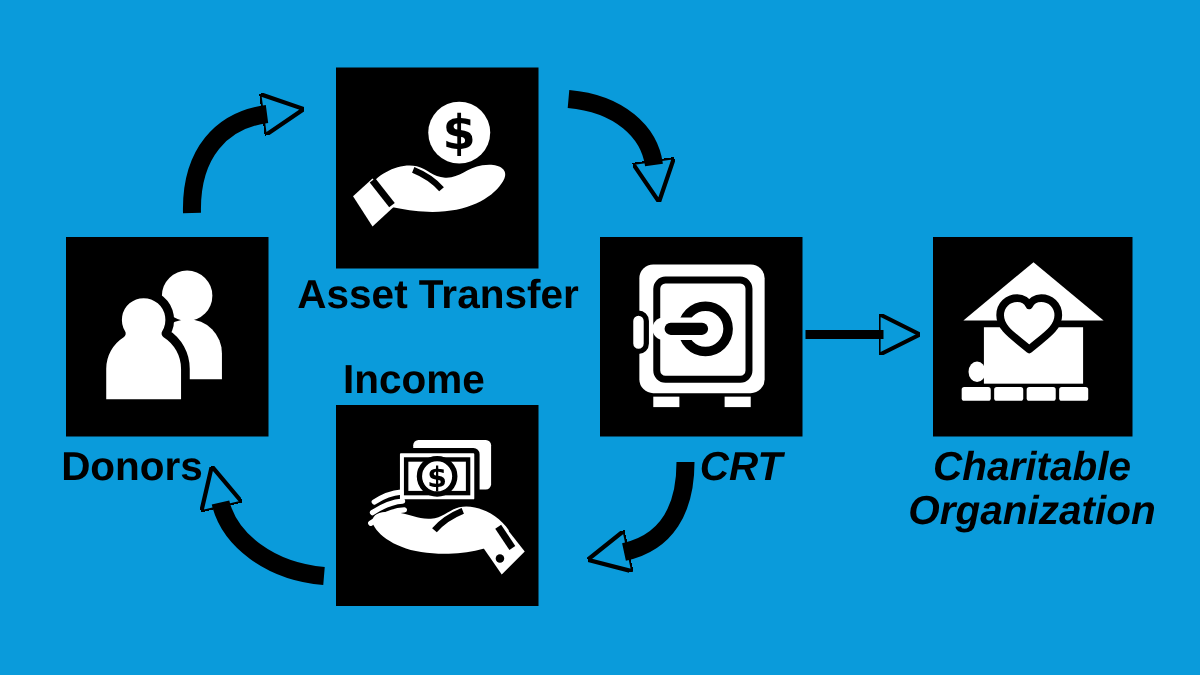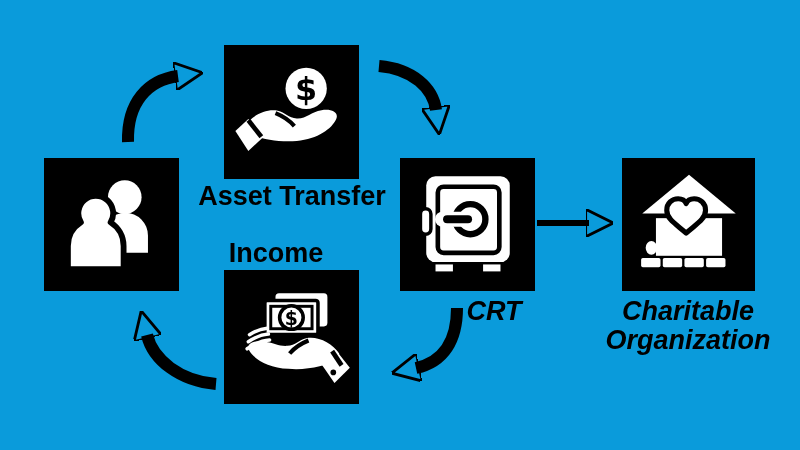--- a/index.html
+++ b/index.html
@@ -51,20 +51,21 @@
 
   <div class="node-box b-donors">
     <svg width="116" height="116" viewBox="0 0 100 100">
 
       <circle cx="61" cy="26" r="14.5" fill="#fff"></circle>
       <path d="M42,74 V59 A19.5,19.5 0 0 1 81,59 V74 Z" fill="#fff"></path>
 
       <path d="M12,88 L12,68 A24,24 0 0 1 23.2,47.7 A15,15 0 1 1 48.8,47.7 A24,24 0 0 1 60,68 L60,88 Z" fill="#fff" stroke="#000" stroke-width="5" stroke-linejoin="round"></path>
     </svg>
   </div>
+  <div class="node-label l-donors">Donors</div>
 
   <div class="node-box b-asset">
     <svg width="118" height="118" viewBox="0 0 100 100">
       <circle cx="62" cy="30" r="17.5" fill="#fff"></circle>
       <text x="62" y="39.5" text-anchor="middle" font-family="DejaVu Sans, sans-serif" font-size="27" font-weight="bold" fill="#000">$</text>
 
       <polygon points="2,66 13,56 26,71 13,83" fill="#fff"></polygon>
 
       <path d="M10,62 C16,53 28,47 38,49 C44,50.5 47,55 54,55.5 C62,56 66,50 75,48.5
                C83,47 90,50 87.5,56 C84,64 72,73 54,74.5 C38,76 20,72 12,68 Z" fill="#fff"></path>

